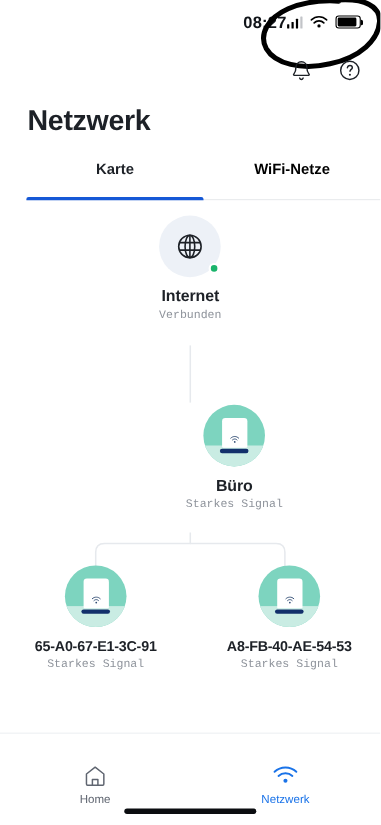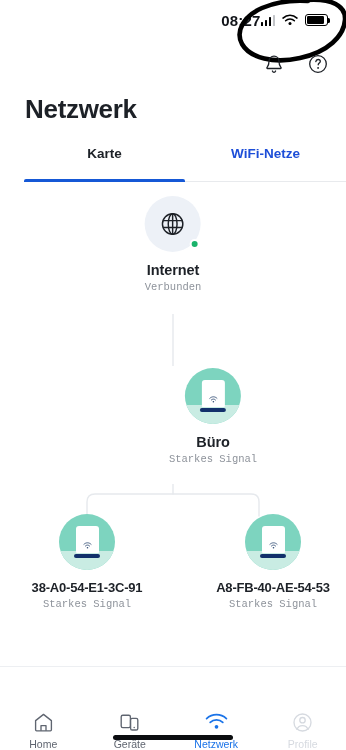--- a/index.html
+++ b/index.html
@@ -68,21 +68,21 @@
 
   
   .tabs {
     position:absolute; top:146px; left:0; right:0; height:36px;
     display:flex;
     border-bottom:1px solid #e8eaed;
     margin-left:24px;
   }
   .tab {
     flex:1; display:flex; align-items:flex-start; justify-content:center;
-    font-size:13.5px; font-weight:bold; color:#1d4ed8;
+    font-size:13.5px; font-weight:bold; color:#000000;
     position:relative;
   }
   .tab.active { color:#1d2127; }
   .tab.active::after{
     content:""; position:absolute; bottom:-1px; left:0; right:0;
     height:3px; background:#1558d6; border-radius:2px 2px 0 0;
   }
 
   
   .map { position:absolute; top:182px; left:0; right:0; bottom:84px; }
@@ -125,27 +125,27 @@
   }
   .node-label.small { font-size:13px; letter-spacing:-0.2px; }
   .node-sub {
     margin-top:3px; font-size:10.5px; color:#8e939b; white-space:nowrap;font-family:Liberation Mono, monospace;
   }
 
   
   #node-internet { top:14px; left:50%; transform:translateX(-50%); }
   #node-buro     { top:186px; left:50%; transform:translateX(-50%);margin-left:40px; }
   #node-child-0  { top:332px; left:14px; width:146px; }
-  #node-child-1  { top:332px; right:0; width:146px; }
+  #node-child-1  { top:332px; right:10px; width:146px; }
 
   
   .bottomnav {
     position:absolute; left:0; right:0; bottom:0; height:84px;
     background:#ffffff; border-top:1px solid #edeff2;
-    display:flex; align-items:flex-end; padding-top:10px;
+    display:flex; align-items:center; padding-top:10px;
   }
   .navitem {
     flex:1; display:flex; flex-direction:column; align-items:center; gap:5px;
   }
   .navitem .nav-ico { height:22px; display:flex; align-items:center; justify-content:center; }
   .navitem .nav-lbl { font-size:10.5px; color:#5f6570; }
   .navitem.active .nav-lbl { color:#1a73e8; }
   .navitem.disabled .nav-lbl { color:#d6dae0; }
 
   .home-indicator {
@@ -254,21 +254,21 @@
           <div class="dev-body">
             <svg width="9" height="7" viewBox="0 0 9 7">
               <path d="M0.9 2.3C2 1.3 3.2.8 4.5.8s2.5.5 3.6 1.5" fill="none" stroke="#2e4a72" stroke-width="0.85" stroke-linecap="round"></path>
               <path d="M2.4 4C3 3.4 3.7 3.1 4.5 3.1s1.5.3 2.1.9" fill="none" stroke="#2e4a72" stroke-width="0.85" stroke-linecap="round"></path>
               <circle cx="4.5" cy="5.8" r="0.8" fill="#2e4a72"></circle>
             </svg>
           </div>
           <div class="dev-bar"></div>
         </div>
       </div>
-      <div class="node-label small">38-A0-54-E1-3C-91</div>
+      <div class="node-label small">65-A0-67-E1-3C-91</div>
       <div class="node-sub">Starkes Signal</div>
     </div>
 
     <div class="node" id="node-child-1">
       <div class="node-circle device">
         <div class="dev-glyph">
           <div class="dev-body">
             <svg width="9" height="7" viewBox="0 0 9 7">
               <path d="M0.9 2.3C2 1.3 3.2.8 4.5.8s2.5.5 3.6 1.5" fill="none" stroke="#2e4a72" stroke-width="0.85" stroke-linecap="round"></path>
               <path d="M2.4 4C3 3.4 3.7 3.1 4.5 3.1s1.5.3 2.1.9" fill="none" stroke="#2e4a72" stroke-width="0.85" stroke-linecap="round"></path>
@@ -289,49 +289,29 @@
     <div class="navitem">
       <span class="nav-ico">
         <svg width="21" height="21" viewBox="0 0 21 21">
           <path d="M2.6 8.6 10.5 2.4l7.9 6.2v9.2c0 .6-.5 1-1 1H3.6c-.6 0-1-.4-1-1z" fill="none" stroke="#5f6570" stroke-width="1.35" stroke-linejoin="round"></path>
           <path d="M8 18.8v-5.2h5v5.2" fill="none" stroke="#5f6570" stroke-width="1.35" stroke-linejoin="round"></path>
         </svg>
       </span>
       <span class="nav-lbl">Home</span>
     </div>
 
-    <div class="navitem">
-      <span class="nav-ico">
-        <svg width="21" height="21" viewBox="0 0 21 21">
-          <rect x="2.2" y="3.2" width="9.2" height="12.4" rx="1.6" fill="none" stroke="#5f6570" stroke-width="1.35"></rect>
-          <rect x="11.6" y="6.4" width="7.2" height="11.6" rx="1.6" fill="#fff" stroke="#5f6570" stroke-width="1.35"></rect>
-          <circle cx="15.2" cy="15.4" r="0.75" fill="#5f6570"></circle>
-        </svg>
-      </span>
-      <span class="nav-lbl">Geräte</span>
-    </div>
 
     <div class="navitem active">
       <span class="nav-ico">
         <svg width="23" height="18" viewBox="0 0 23 18">
           <path d="M1.6 5.6C4.4 3 7.8 1.7 11.5 1.7S18.6 3 21.4 5.6" fill="none" stroke="#1a73e8" stroke-width="1.75" stroke-linecap="round"></path>
           <path d="M5.2 9.4c1.8-1.7 3.9-2.5 6.3-2.5s4.5.8 6.3 2.5" fill="none" stroke="#1a73e8" stroke-width="1.75" stroke-linecap="round"></path>
           <circle cx="11.5" cy="13.8" r="1.85" fill="#1a73e8"></circle>
         </svg>
       </span>
       <span class="nav-lbl">Netzwerk</span>
     </div>
 
-    <div class="navitem disabled">
-      <span class="nav-ico">
-        <svg width="21" height="21" viewBox="0 0 21 21">
-          <circle cx="10.5" cy="10.5" r="8.5" fill="none" stroke="#d6dae0" stroke-width="1.35"></circle>
-          <circle cx="10.5" cy="8.2" r="2.7" fill="none" stroke="#d6dae0" stroke-width="1.35"></circle>
-          <path d="M4.9 17.4c1-2.5 3-3.8 5.6-3.8s4.6 1.3 5.6 3.8" fill="none" stroke="#d6dae0" stroke-width="1.35" stroke-linecap="round"></path>
-        </svg>
-      </span>
-      <span class="nav-lbl">Profile</span>
-    </div>
 
   </div>
 
   <div class="home-indicator"></div>
 </div>
 
 </body></html>

